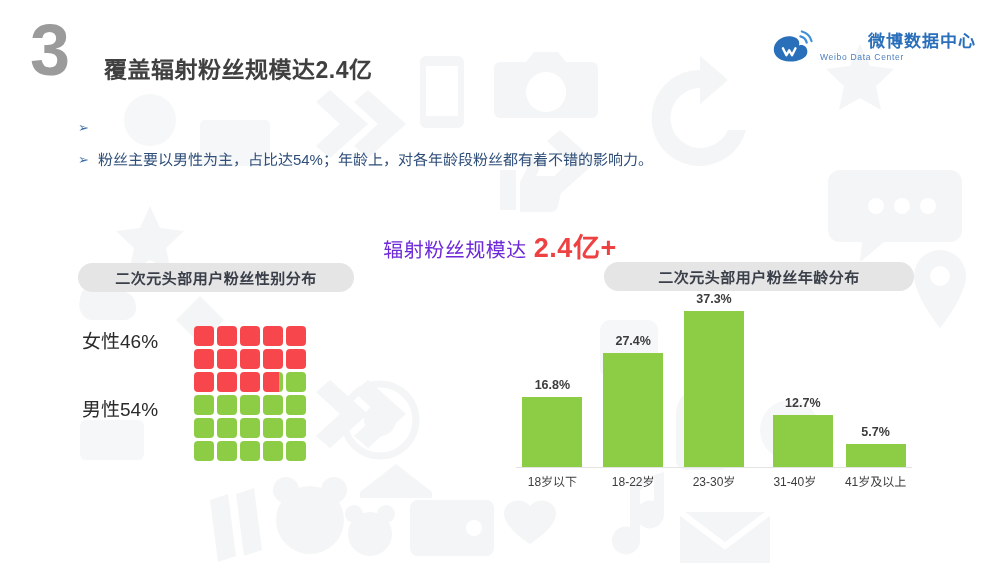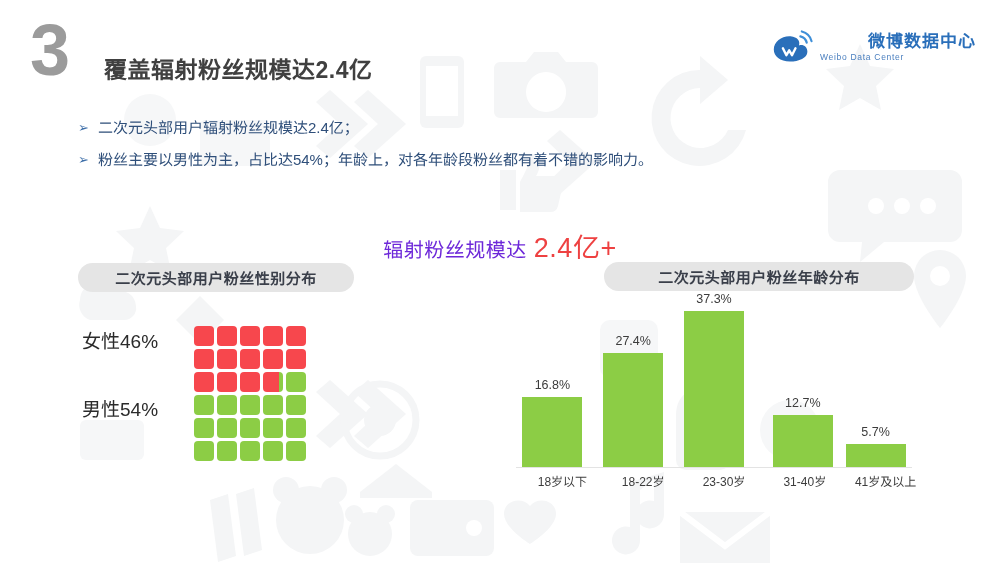--- a/index.html
+++ b/index.html
@@ -121,21 +121,21 @@
     white-space: nowrap;
   }
   .headline-black {
     font-size: 20px;
     font-weight: normal;
     color: #6d28d9;
     letter-spacing: 0.5px;
   }
   .headline-red {
     font-size: 27px;
-    font-weight: normal;
+    font-weight: bold;
     color: #ee4141;
     letter-spacing: 0.5px;
     margin-left: 7px;
     text-align: right;
   }
 
   
   .pill {
     position: absolute;
     background: #e5e5e5;
@@ -206,35 +206,36 @@
     background: #e3e3e3;
   }
   .bar-col {
     position: absolute;
     bottom: 0;
     width: 60px;
     display: flex;
     flex-direction: column;
     justify-content: center;
     align-items: center;
+    font-weight: bold;
   }
   .bar-value {
     font-size: 12.5px;
     color: #3c3c3c;
     margin-bottom: 6px;
     line-height: 1;
     white-space: nowrap;
   }
   .bar-rect {
     width: 60px;
     background: #8ccd45;
   }
   .bar-labels {
     position: absolute;
-    left: 10px;
+    left: 0;
     right: 0;
     bottom: 0;
     height: 28px;
   }
   .bar-label {
     position: absolute;
     top: 8px;
     width: 84px;
     text-align: center;
     font-size: 12px;
@@ -336,21 +337,20 @@
     </span>
     <span class="logo-text">
       <span class="logo-cn">微博数据中心</span>
       <span class="logo-en">Weibo Data Center</span>
     </span>
   </div>
 
   <div class="bullets">
     <div class="bullet-row">
       <span class="bullet-arrow">➢</span>
-      <span class="bullet-text">二次元头部用户辐射粉丝规模达2.4亿；</span>
     </div>
     <div class="bullet-row">
       <span class="bullet-arrow">➢</span>
       <span class="bullet-text">粉丝主要以男性为主，占比达54%；年龄上，对各年龄段粉丝都有着不错的影响力。</span>
     </div>
   </div>
 
   <div class="headline">
     <span class="headline-black">辐射粉丝规模达</span><span class="headline-red">2.4亿+</span>
   </div>

